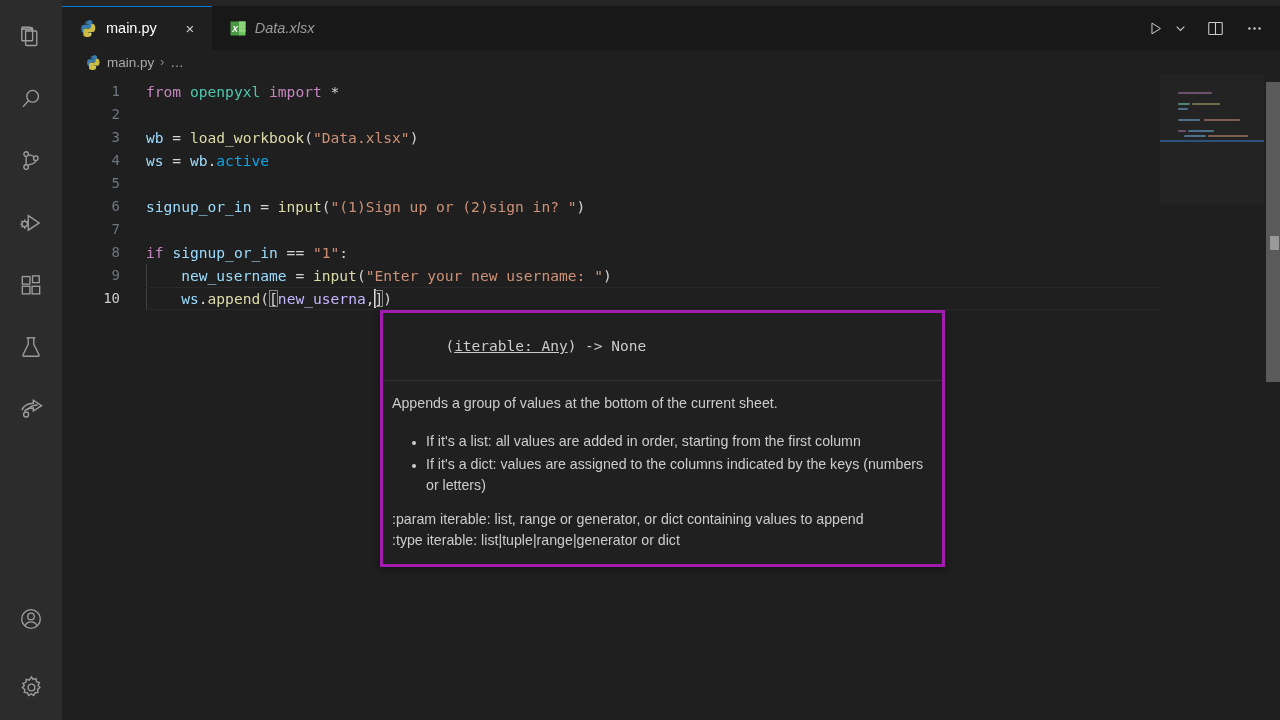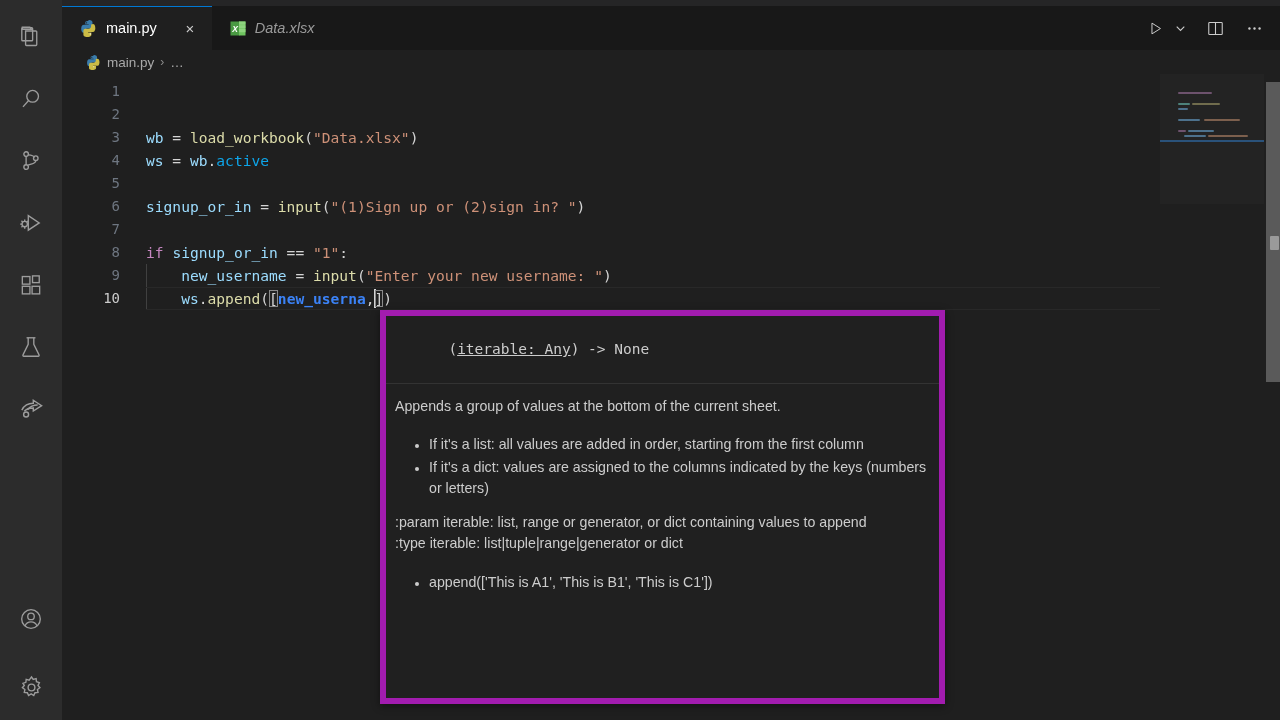--- a/index.html
+++ b/index.html
@@ -107,21 +107,21 @@
 
   
   .t-kw   { color:#c586c0; }
   .t-mod  { color:#4ec9b0; }
   .t-op   { color:#d4d4d4; }
   .t-var  { color:#9cdcfe; }
   .t-fn   { color:#dcdcaa; }
   .t-str  { color:#ce9178; }
   .t-punct{ color:#d4d4d4; }
   .t-prop { color:#0ea5e9; }
-  .t-plain{ color:#3b82f6;font-weight:bold; }
+  .t-plain{ color:#c4b5fd; }
 
   .bracket-hl{
     outline:1px solid #8a8a8a; outline-offset:-1px;
     background:rgba(255,255,255,0.02);
   }
   .indent-guide{
     position:absolute; top:0; bottom:0; width:1px; background:#404040;
   }
   .cursor{
     display:inline-block; width:2px; height:19px;
@@ -155,23 +155,23 @@
     position:absolute; right:0; top:8px; width:14px; height:300px;
     background:#5a5a5a;
   }
   .vscroll-mark{
     position:absolute; right:1px; width:9px; height:14px;
     background:#9a9a9a; border-radius:1px;
   }
 
   
   .hover{
-    position:absolute; left:380px; top:310px; width:565px; height:394px;
+    position:absolute; left:380px; top:310px; width:565px; height:257px;
     background:#202020;
-    border:6px solid #a21caf;
+    border:3px solid #a21caf;
     box-shadow:0 2px 8px rgba(0,0,0,0.45);
     overflow:hidden;
   }
   .hover-sig{
     padding:9px 10px 10px 10px;
     border-bottom:1px solid #333333;
     font-family:"DejaVu Sans Mono", monospace;
     font-size:14.5px; color:#cccccc; white-space:pre;
   }
   .hover-sig .pname{ color:#cccccc; text-decoration:underline; }
@@ -341,21 +341,21 @@
       </svg>
     </span>
     <span class="crumb">main.py</span>
     <span class="crumb-sep">›</span>
     <span class="crumb">…</span>
   </div>
 
   <div class="editor">
 
     <div class="codearea" id="codearea">
-        <div class="line"><span class="ln">1</span></div>
+        <div class="line"><span class="ln">1</span><span class="code"><span class="t-kw">from</span><span class="t-plain"> </span><span class="t-mod">openpyxl</span><span class="t-plain"> </span><span class="t-kw">import</span><span class="t-plain"> </span><span class="t-op">*</span></span></div>
         <div class="line"><span class="ln">2</span><span class="code"></span></div>
         <div class="line"><span class="ln">3</span><span class="code"><span class="t-var">wb</span><span class="t-op"> = </span><span class="t-fn">load_workbook</span><span class="t-punct">(</span><span class="t-str">"Data.xlsx"</span><span class="t-punct">)</span></span></div>
         <div class="line"><span class="ln">4</span><span class="code"><span class="t-var">ws</span><span class="t-op"> = </span><span class="t-var">wb</span><span class="t-punct">.</span><span class="t-prop">active</span></span></div>
         <div class="line"><span class="ln">5</span><span class="code"></span></div>
         <div class="line"><span class="ln">6</span><span class="code"><span class="t-var">signup_or_in</span><span class="t-op"> = </span><span class="t-fn">input</span><span class="t-punct">(</span><span class="t-str">"(1)Sign up or (2)sign in? "</span><span class="t-punct">)</span></span></div>
         <div class="line"><span class="ln">7</span><span class="code"></span></div>
         <div class="line"><span class="ln">8</span><span class="code"><span class="t-kw">if</span><span class="t-plain"> </span><span class="t-var">signup_or_in</span><span class="t-op"> == </span><span class="t-str">"1"</span><span class="t-punct">:</span></span></div>
         <div class="line"><span class="ln">9</span><span class="code"><span class="t-plain">    </span><span class="t-var">new_username</span><span class="t-op"> = </span><span class="t-fn">input</span><span class="t-punct">(</span><span class="t-str">"Enter your new username: "</span><span class="t-punct">)</span></span><span class="indent-guide" style="left: 84px;"></span></div>
         <div class="line"><span class="ln cur">10</span><span class="code"><span class="t-plain">    </span><span class="t-var">ws</span><span class="t-punct">.</span><span class="t-fn">append</span><span class="t-punct">(</span><span class="t-punct bracket-hl">[</span><span class="t-plain">new_userna</span><span class="t-punct">,</span><span class="cursor"></span><span class="t-punct bracket-hl">]</span><span class="t-punct">)</span></span><span class="indent-guide" style="left: 84px;"></span></div>
         <div class="line-highlight-border" style="top: 207px;"></div>

